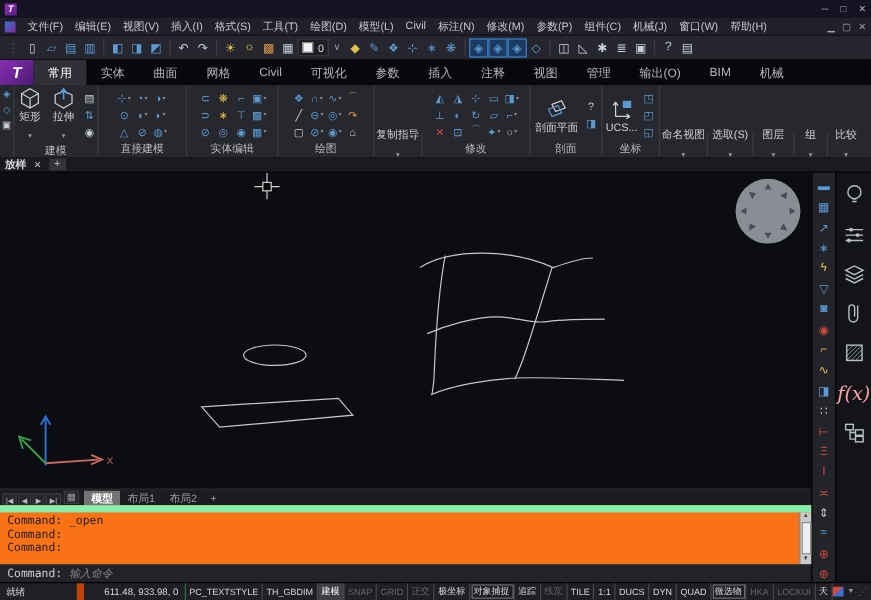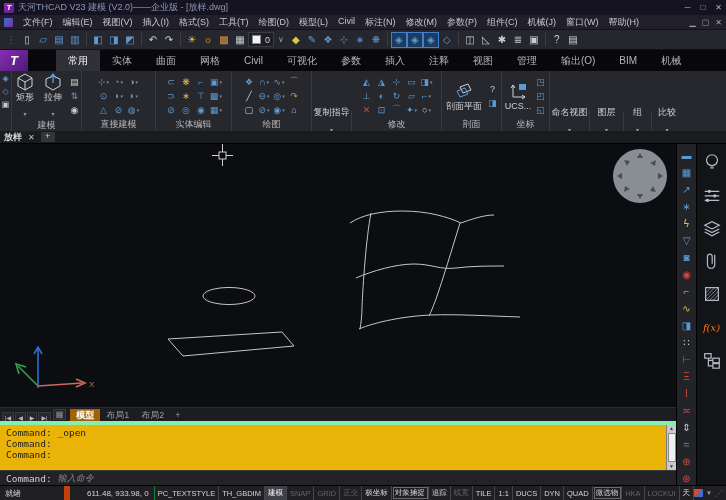--- a/index.html
+++ b/index.html
@@ -35,21 +35,21 @@
 
   
   .c-b { color:#5b9bd5; } .c-w { color:#c9ced6; } .c-y { color:#e2c24a; }
   .c-o { color:#d89545; } .c-r { color:#cf4a3d; }
 
   
   .ribbontabs { height:21px; background:#08080c; display:flex; align-items:stretch; flex:none; }
   .rlogo { width:28px; background:linear-gradient(135deg,#8a2fb4,#4a1a74); color:#fff; font-size:13px; font-style:italic; font-weight:bold; display:flex; align-items:center; justify-content:center; flex:none; }
   .rtabs { display:flex; }
   .rtab { color:#b4b4bc; font-size:10px; padding:0 12px; display:flex; align-items:center; white-space:nowrap; }
-  .rtab.active { background:#303038; color:#fff;margin-left:28px; }
+  .rtab.active { background:#303038; color:#fff; }
 
   
   .ribbon { height:60px; background:#27282d; display:flex; flex:none; overflow:hidden; }
   .panel { border-right:1px solid #3a3b42; display:flex; flex-direction:column; flex:none; }
   .pbody { flex:1; display:flex; align-items:center; justify-content:center; gap:2px; padding-top:1px; }
   .plabel { height:12px; text-align:center; color:#b9bac0; font-size:9px; line-height:11px; flex:none; }
   .edgestrip { width:12px; display:flex; flex-direction:column; align-items:center; justify-content:flex-start; gap:4px; padding-top:3px; border-right:1px solid #3a3b42; }
   .edgestrip span { font-size:8px; }
   .bigbtn { width:26px; display:flex; flex-direction:column; align-items:center; justify-content:center; }
   .bigbtn .blabel { color:#cfd0d6; font-size:9px; white-space:nowrap; line-height:10px; }
@@ -77,39 +77,39 @@
   .mainrow { flex:1; display:flex; min-height:0; }
   .leftcol { width:676px; display:flex; flex-direction:column; flex:none; }
   .canvas { height:263px; background:#0c0d10; position:relative; flex:none; }
   .canvas svg { display:block; }
 
   
   .modeltabs { height:14px; background:#1c1d21; display:flex; align-items:center; padding:0 2px; gap:1px; flex:none; border-top:1px solid #2c2d33; }
   .mnav span { display:inline-block; color:#b8b8c0; font-size:6px; border:1px solid #3a3a42; background:#26262c; padding:1px 2px; margin-right:1px; }
   .msheet { color:#9a9aa2; font-size:8px; border:1px solid #3a3a42; background:#26262c; padding:0 2px; margin-right:3px; }
   .mtab { color:#9a9aa0; font-size:9px; padding:0 6px; height:12px; line-height:12px; }
-  .mtab.active { background:#a16207; color:#fff; font-weight:bold; }
+  .mtab.active { background:#737373; color:#fff; font-weight:bold; }
   .madd { color:#9a9aa0; font-size:9px; padding:0 4px; }
 
   
-  .cmdhist { height:49px; background:#eab308; position:relative; flex:none; border-top:4px solid #86efac; padding:2px 14px 0 6px; }
+  .cmdhist { height:49px; background:#f97316; position:relative; flex:none; border-top:6px solid #86efac; padding:2px 14px 0 6px; }
   .cmdline { font-family:"DejaVu Sans Mono", monospace; font-size:9.5px; line-height:11px; color:#1e1e20; white-space:pre; }
   .vscroll { position:absolute; right:0; top:0; width:10px; height:100%; background:#c9c9cb; display:flex; flex-direction:column; justify-content:space-between; align-items:center; border-left:1px solid #7c7d80; }
   .vscroll .arr { font-size:5px; color:#3a3a3e; line-height:7px; }
   .vscroll .thumb { width:8px; flex:1; margin:1px 0; background:#efeff1; border:1px solid #8a8a8e; }
   .cmdprompt { height:15px; background:#232327; display:flex; align-items:center; padding:0 6px; gap:6px; flex:none; border-top:1px solid #3a3a3e; }
   .cplabel { color:#cfcfd4; font-size:9.5px; font-family:"DejaVu Sans Mono", monospace; }
   .cph { color:#84848c; font-size:9px; font-style:italic; }
 
   
   .narrowbar { width:20px; background:#232429; border-left:1px solid #000; display:flex; flex-direction:column; align-items:center; padding-top:3px; flex:none; }
   .nicon { height:17px; width:16px; display:flex; align-items:center; justify-content:center; font-size:10px; flex:none; }
   .widebar { width:30px; background:#131418; border-left:1px solid #000; display:flex; flex-direction:column; align-items:center; padding-top:8px; gap:13px; flex:none; }
   .wicon { width:22px; height:20px; display:flex; align-items:center; justify-content:center; }
-  .fx { color:#f97316; font-size:10px; font-style:italic; font-family:"DejaVu Serif", serif; }
+  .fx { color:#fca5a5; font-size:16px; font-style:italic; font-family:"DejaVu Serif", serif; }
 
   
   .statusbar { height:15px; background:#202024; border-top:1px solid #000; display:flex; align-items:center; flex:none; font-size:7.5px; color:#d4d5da; overflow:hidden; }
   .sready { width:78px; padding-left:5px; font-size:8px; border-right:6px solid #c2410c; align-self:stretch; display:flex; align-items:center; }
   .scoords { width:96px; text-align:right; padding-right:5px; font-size:8px; border-right:1px solid #15803d; align-self:stretch; display:flex; align-items:center; justify-content:flex-end; }
   .sitems { display:flex; align-self:stretch; }
   .sitem { padding:0 3px; border-right:1px solid #45454d; display:flex; align-items:center; white-space:nowrap; color:#63636b; }
   .sitem.on { color:#d4d5da; }
   .sitem.highlight { background:#3f4047; color:#fff; }
   .sitem.box { outline:1px solid #6a6a72; outline-offset:-2px; }
@@ -121,21 +121,20 @@
   svg .wire { stroke:#c6c6c8; stroke-width:1; fill:none; }
   svg .oicon { stroke:#b9bec7; stroke-width:1.3; fill:none; }
 </style>
 </head>
 <body>
 
 <div class="app">
 
   <div class="titlebar">
     <span class="tlogo">T</span>
-    <span class="ttitle">天河THCAD V23 建模 (V2.0)——企业版 - [放样.dwg]</span>
     <span class="winctl">
       <span>─</span>
       <span>□</span>
       <span>✕</span>
     </span>
   </div>
 
   <div class="menubar">
     <span class="mlogo"></span>
     <div class="menus">
@@ -415,20 +414,28 @@
 
     <div class="tallbtn" style="width:40px">
       <svg class="bicon" viewBox="0 0 22 20">
           <ellipse cx="11" cy="10" rx="9" ry="5" fill="none" stroke="#5b9bd5" stroke-width="1.4"></ellipse>
           <circle cx="11" cy="10" r="2.4" fill="#e2c24a"></circle>
         </svg>
       <span class="blabel">命名视图</span>
       <span class="barrow"></span>
     </div>
 
+    <div class="tallbtn" style="width:38px">
+      <svg class="bicon" viewBox="0 0 22 20">
+          <path d="M4 14 Q6 4 18 5" fill="none" stroke="#d89545" stroke-width="1.4"></path>
+          <path d="M15 3 L19 5 L15 8 M6 11 L4 15 L8 15" fill="none" stroke="#5b9bd5" stroke-width="1.2"></path>
+        </svg>
+      <span class="blabel">选取(S)</span>
+      <span class="barrow"></span>
+    </div>
 
     <div class="tallbtn" style="width:34px">
       <svg class="bicon" viewBox="0 0 22 20">
           <path d="M3 7 L11 3 L19 7 L11 11 Z M3 11 L11 15 L19 11 M3 14 L11 18 L19 14" fill="none" stroke="#c3c8d0" stroke-width="1.1"></path>
         </svg>
       <span class="blabel">图层</span>
       <span class="barrow"></span>
     </div>
 
     <div class="tallbtn" style="width:28px">

